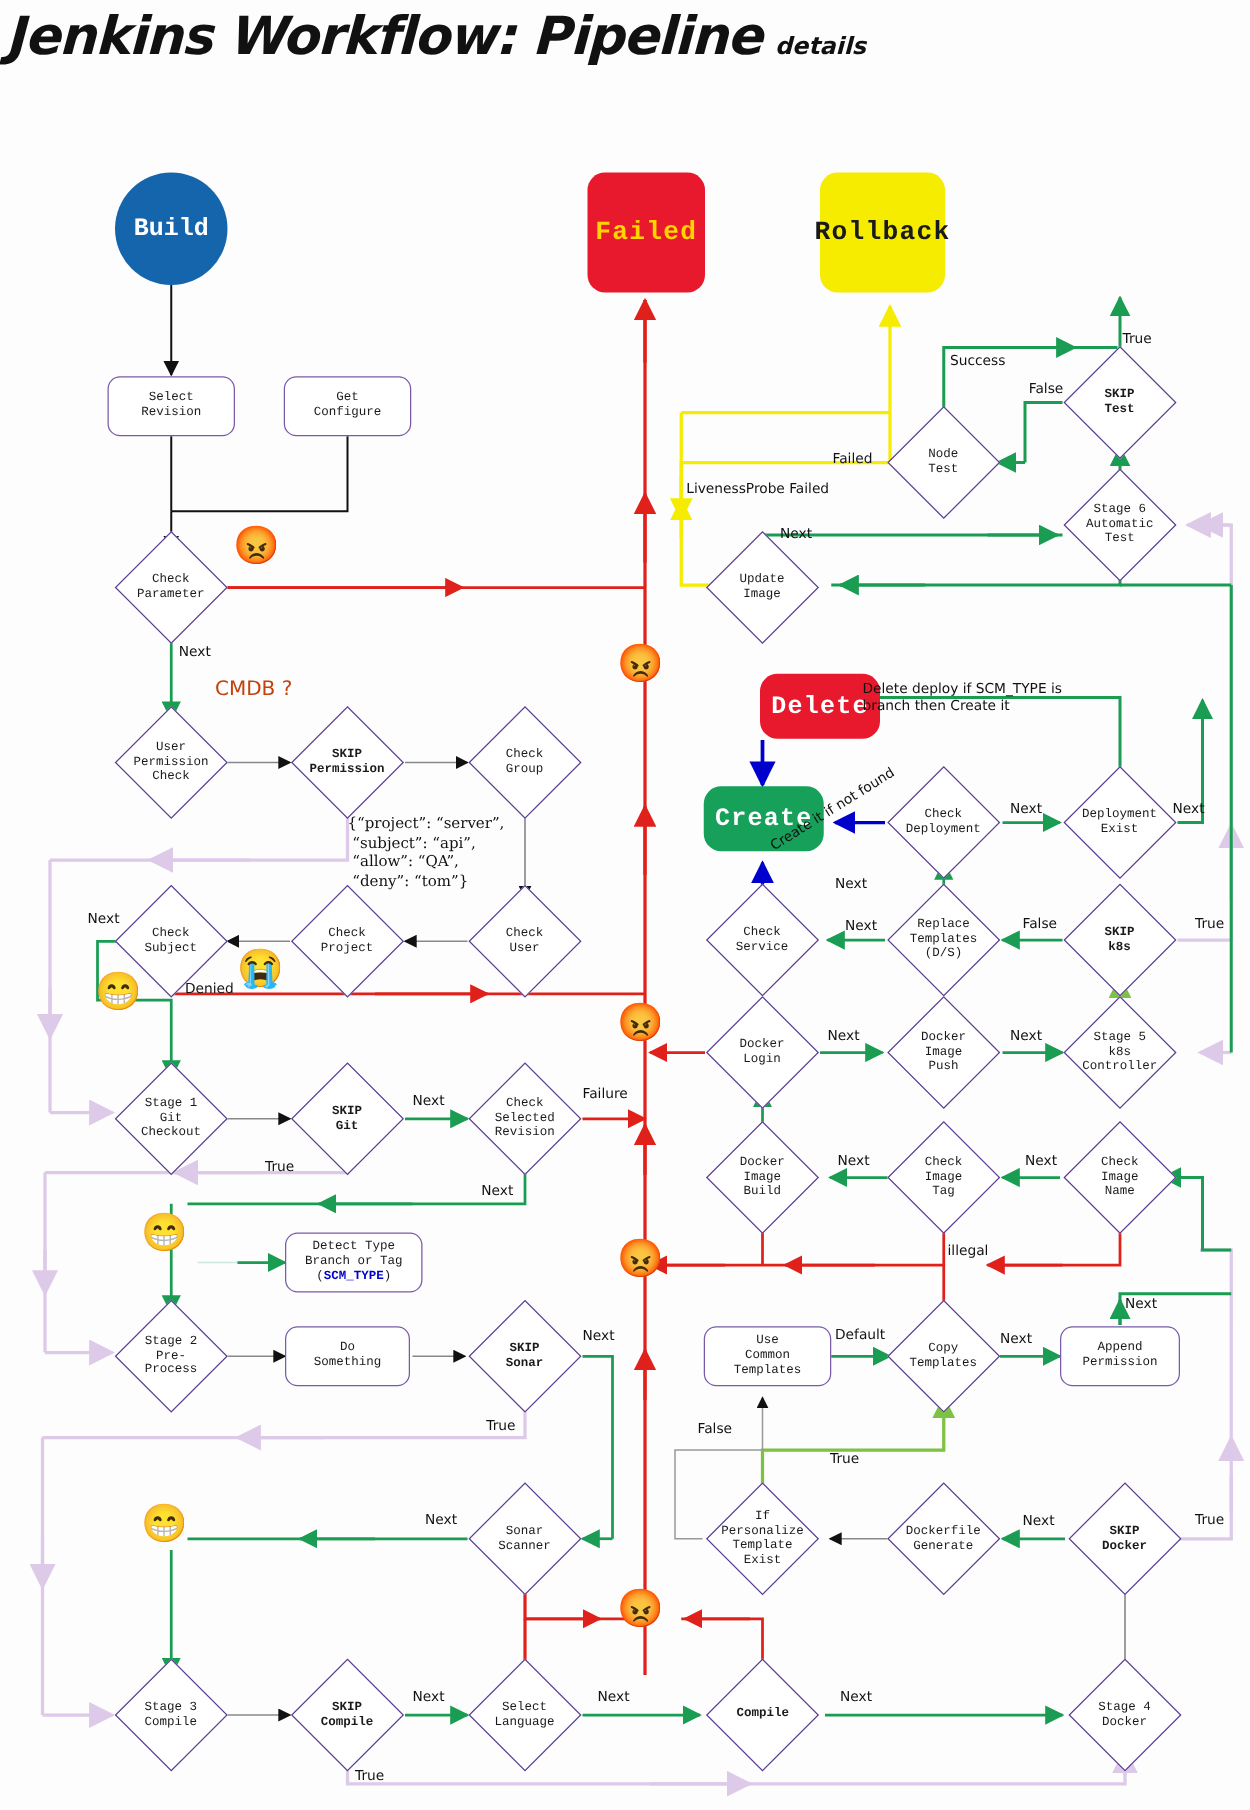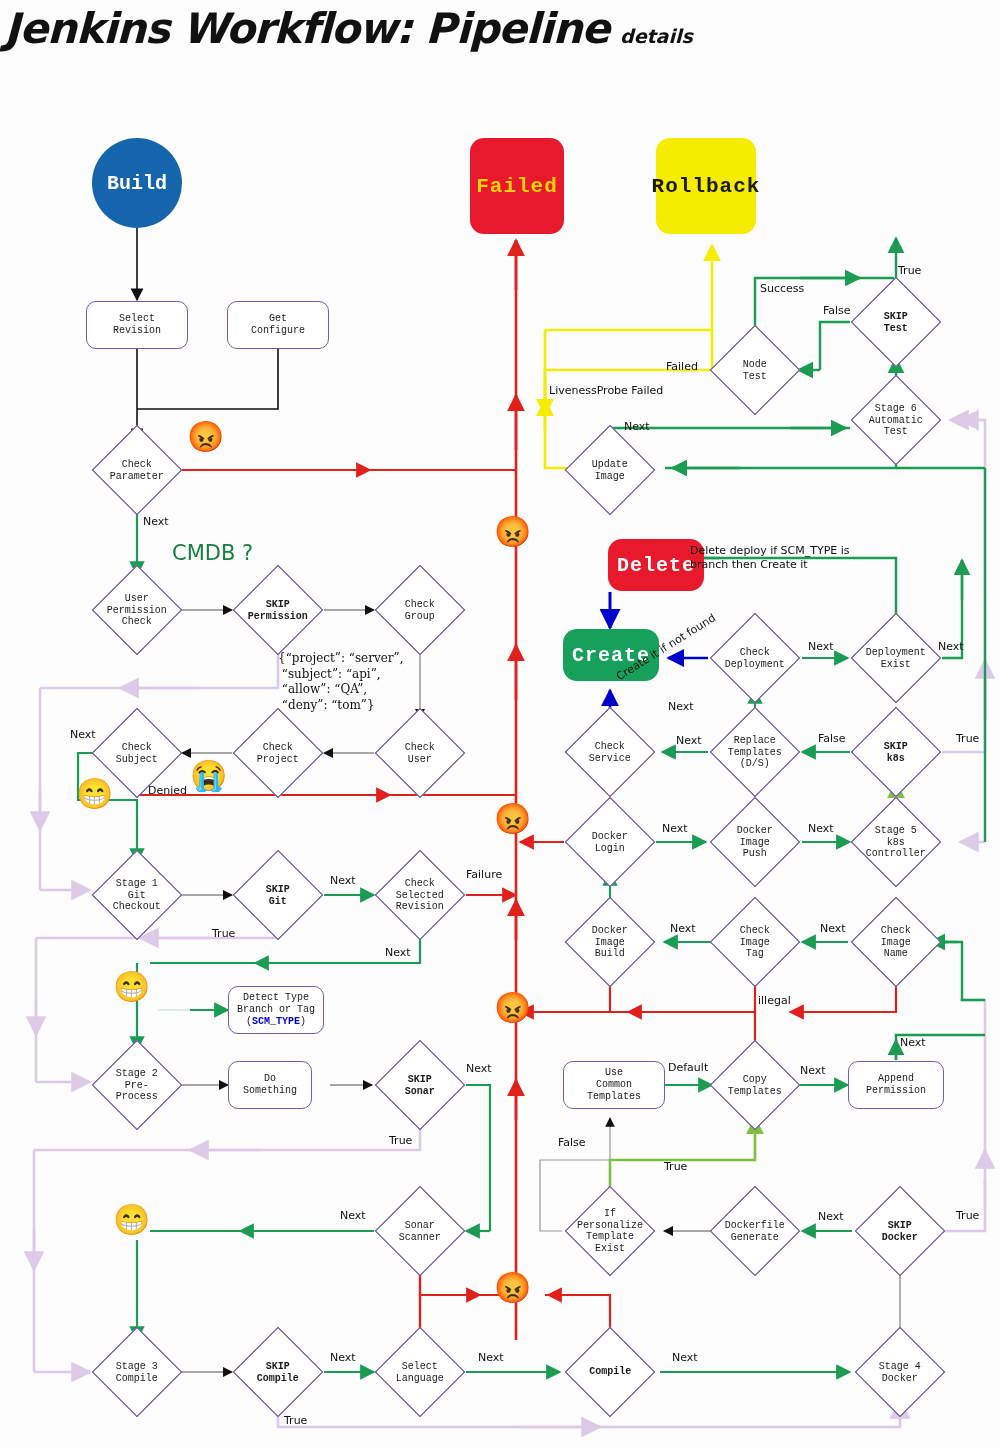--- a/index.html
+++ b/index.html
@@ -32,22 +32,22 @@
         font-size:20px;font-family:"Liberation Mono",monospace;}
 
   .skip{color:#0000cc;font-weight:bold;}
   .bold{font-weight:bold;}
 
   
   .elabel{position:absolute;font-family:"DejaVu Sans",sans-serif;font-size:11px;
           color:#111;white-space:nowrap;}
   .note{position:absolute;font-family:"DejaVu Sans",sans-serif;font-size:11px;
         color:#111;line-height:1.25;white-space:pre;}
-  .cmdb{position:absolute;font-family:"DejaVu Sans",sans-serif;font-size:21px;
-        color:#15803d;font-weight:normal;}
+  .cmdb{position:absolute;font-family:"DejaVu Sans",sans-serif;font-size:16px;
+        color:#c2410c;font-weight:normal;}
   .json{position:absolute;font-family:"DejaVu Serif",serif;font-size:12px;
         color:#111;line-height:1.3;white-space:pre;}
 
   
   .emo{position:absolute;font-size:30px;line-height:1;user-select:none;}
 </style>
 </head>
 <body>
 
 <div id="canvas">
@@ -300,24 +300,24 @@
   </div>
 
   <div class="node rbox" style="left:86px;top:301px;width:102px;height:48px;">
     <span style="white-space:pre-line">Select
 Revision</span>
   </div>
   <div class="node rbox" style="left:227px;top:301px;width:102px;height:48px;">
     <span style="white-space:pre-line">Get
 Configure</span>
   </div>
-  <div class="node rbox" style="left:228px;top:986px;width:96px;height:48px;">
+  <div class="node rbox" style="left:228px;top:986px;width:110px;height:48px;">
     <span style="white-space:pre-line;text-align:center;">Detect Type<br>Branch or Tag<br>(<b class="skip">SCM_TYPE</b>)</span>
   </div>
-  <div class="node rbox" style="left:228px;top:1061px;width:84px;height:48px;justify-content:center;">
+  <div class="node rbox" style="left:228px;top:1061px;width:100px;height:48px;justify-content:center;">
     <span style="white-space:pre-line">Do
 Something</span>
   </div>
   <div class="node rbox" style="left:563px;top:1061px;width:102px;height:48px;">
     <span style="white-space:pre-line">Use
 Common
 Templates</span>
   </div>
   <div class="node rbox" style="left:848px;top:1061px;width:96px;height:48px;">
     <span style="white-space:pre-line">Append

